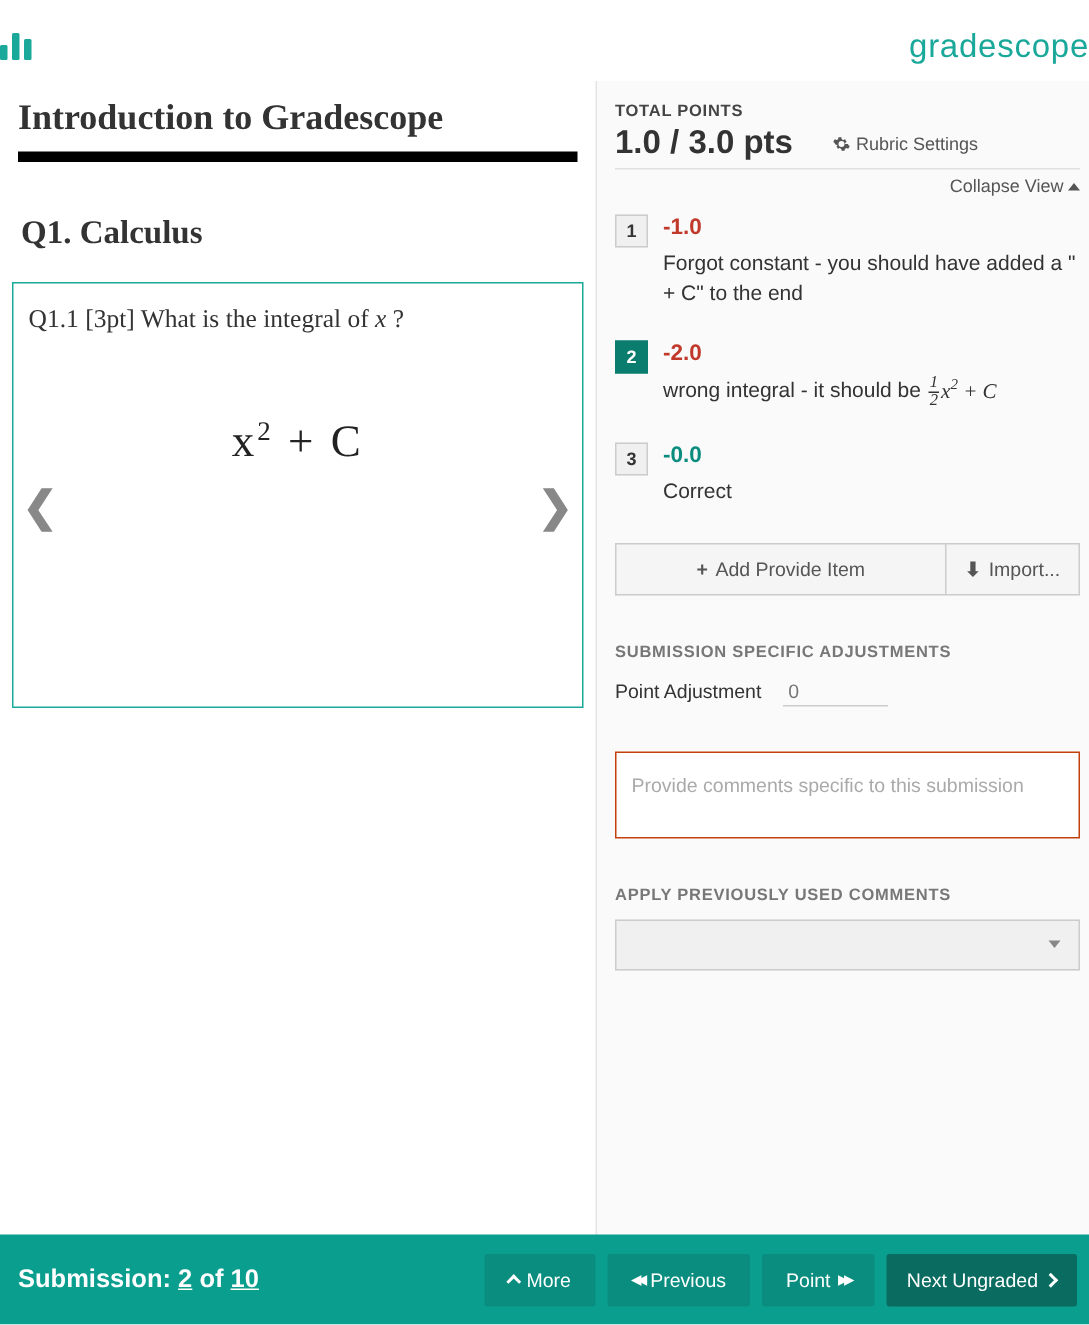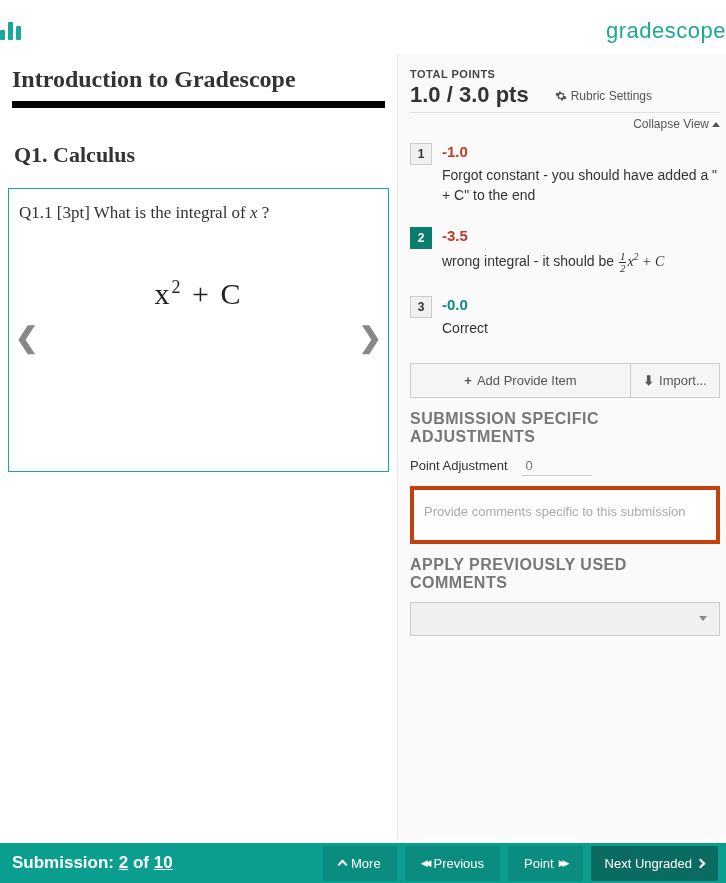--- a/index.html
+++ b/index.html
@@ -43,29 +43,29 @@
     .math { font-family: Georgia, serif; font-style: italic; }
     .frac { display: inline-block; vertical-align: middle; text-align: center; font-size: 11px; line-height: 1; margin: 0 1px; }
     .frac-top { display: block; border-bottom: 1px solid #333; padding: 0 1px; }
     .frac-bot { display: block; padding: 0 1px; }
     
     .btn-row { display: flex; margin-top: 14px; gap: 0; }
     .btn { border: 1px solid #ccc; background: #f5f5f5; padding: 9px 0; font-size: 13px; color: #555; cursor: pointer; display: flex; align-items: center; justify-content: center; gap: 5px; }
     .btn-add { flex: 1; border-right: none; }
     .btn-import { width: 90px; }
     
-    .section-label { font-size: 16px; font-weight: bold; letter-spacing: 0.5px; color: #777; margin-top: 12px; }
+    .section-label { font-size: 11px; font-weight: bold; letter-spacing: 0.5px; color: #777; margin-top: 32px; }
     .adj-row { display: flex; align-items: center; gap: 14px; margin-top: 10px; font-size: 13px; }
     .adj-input { border: none; border-bottom: 1px solid #ccc; width: 70px; padding: 2px 4px; font-size: 13px; background: transparent; color: #999; }
     
-    .comment-box { border: 4px solid #c2410c; background: #fff; margin-top: 10px; padding: 14px 10px; min-height: 58px; font-size: 13px; color: #aaa; }
+    .comment-box { border: 1px solid #c2410c; background: #fff; margin-top: 30px; padding: 14px 10px; min-height: 58px; font-size: 13px; color: #aaa; }
     
     .select-box { border: 1px solid #ccc; background: #f0f0f0; margin-top: 10px; height: 34px; display: flex; align-items: center; justify-content: flex-end; padding: 0 12px; cursor: pointer; color: #888; font-size: 10px; }
     
-    .footer { position: absolute; bottom: 0; left: 0; right: 0; height: 40px; background: #0a9e8f; display: flex; align-items: center; padding: 12px 8px; gap: 8px; }
+    .footer { position: absolute; bottom: 0; left: 0; right: 0; height: 60px; background: #0a9e8f; display: flex; align-items: center; padding: 12px 8px; gap: 8px; }
     .sub-text { color: #fff; font-weight: bold; font-size: 17px; flex: 1; padding-left: 4px; }
     .sub-text .u { text-decoration: underline; }
     .fbtn { background: #0a8d7f; color: #fff; border: none; padding: 10px 16px; font-size: 13px; cursor: pointer; display: flex; align-items: center; gap: 5px; border-radius: 2px; }
     .fbtn-dark { background: #0a6b60; font-weight: normal; padding: 10px 14px; }
     
     .gear { width: 12px; height: 12px; }
     .tri-up { display: inline-block; width: 0; height: 0; border-left: 4px solid transparent; border-right: 4px solid transparent; border-bottom: 5px solid #555; margin-left: 3px; vertical-align: middle; }
     .tri-down { display: inline-block; width: 0; height: 0; border-left: 4px solid transparent; border-right: 4px solid transparent; border-top: 5px solid #888; }
     .chev-up { display: inline-block; width: 7px; height: 7px; border-left: 2px solid #fff; border-top: 2px solid #fff; transform: rotate(45deg); margin-top: 3px; }
     .chev-right { display: inline-block; width: 7px; height: 7px; border-right: 2px solid #fff; border-top: 2px solid #fff; transform: rotate(45deg); }
@@ -123,21 +123,21 @@
       <div class="rubric-num">1</div>
       <div class="rubric-body">
         <div class="rubric-pts pts-red">-1.0</div>
         <div class="rubric-desc">Forgot constant - you should have added a " + C" to the end</div>
       </div>
     </div>
 
     <div class="rubric-item">
       <div class="rubric-num active">2</div>
       <div class="rubric-body">
-        <div class="rubric-pts pts-red">-3.5</div>
+        <div class="rubric-pts pts-red">-2.0</div>
         <div class="rubric-desc">
           <span>wrong integral - it should be </span><span class="math"><span class="frac"><span class="frac-top">1</span><span class="frac-bot">2</span></span>x<sup style="font-size:10px">2</sup> + C</span>
         </div>
       </div>
     </div>
 
     <div class="rubric-item">
       <div class="rubric-num">3</div>
       <div class="rubric-body">
         <div class="rubric-pts pts-teal">-0.0</div>

